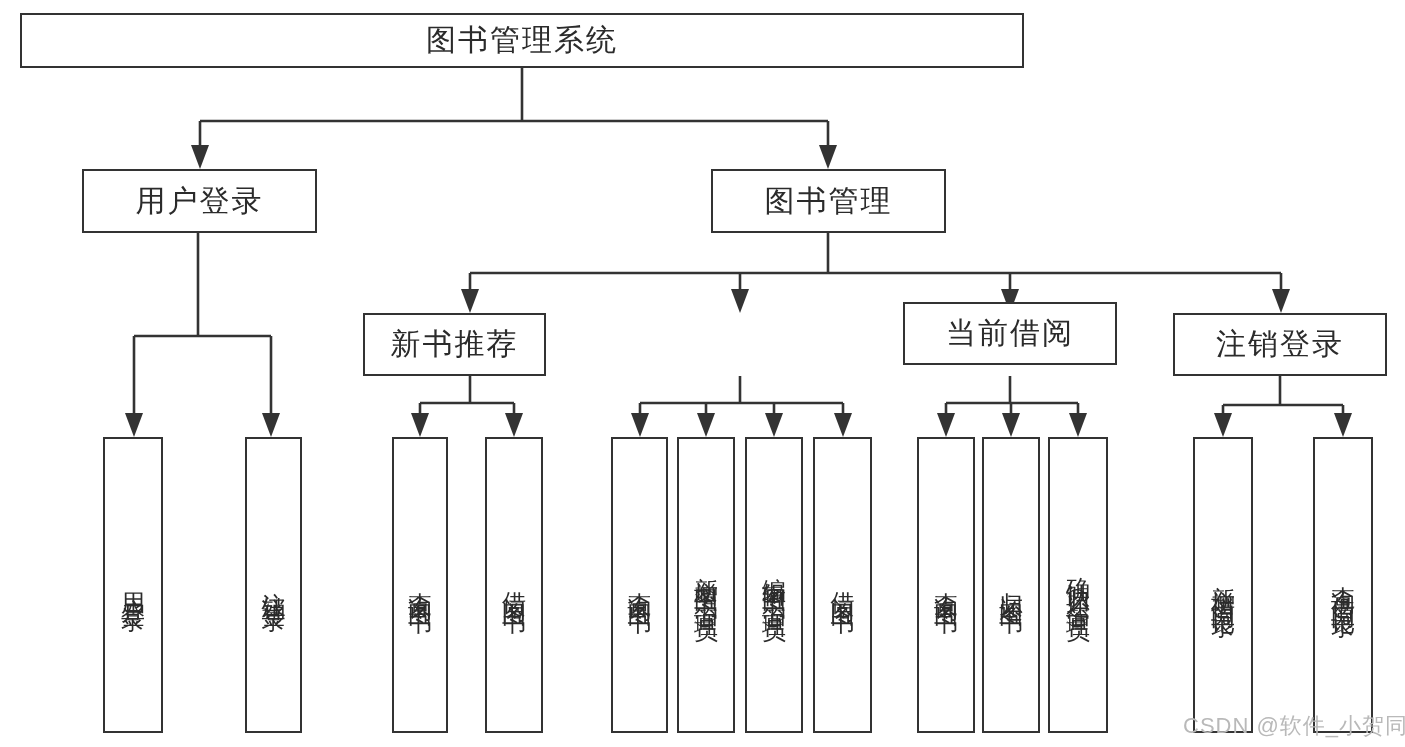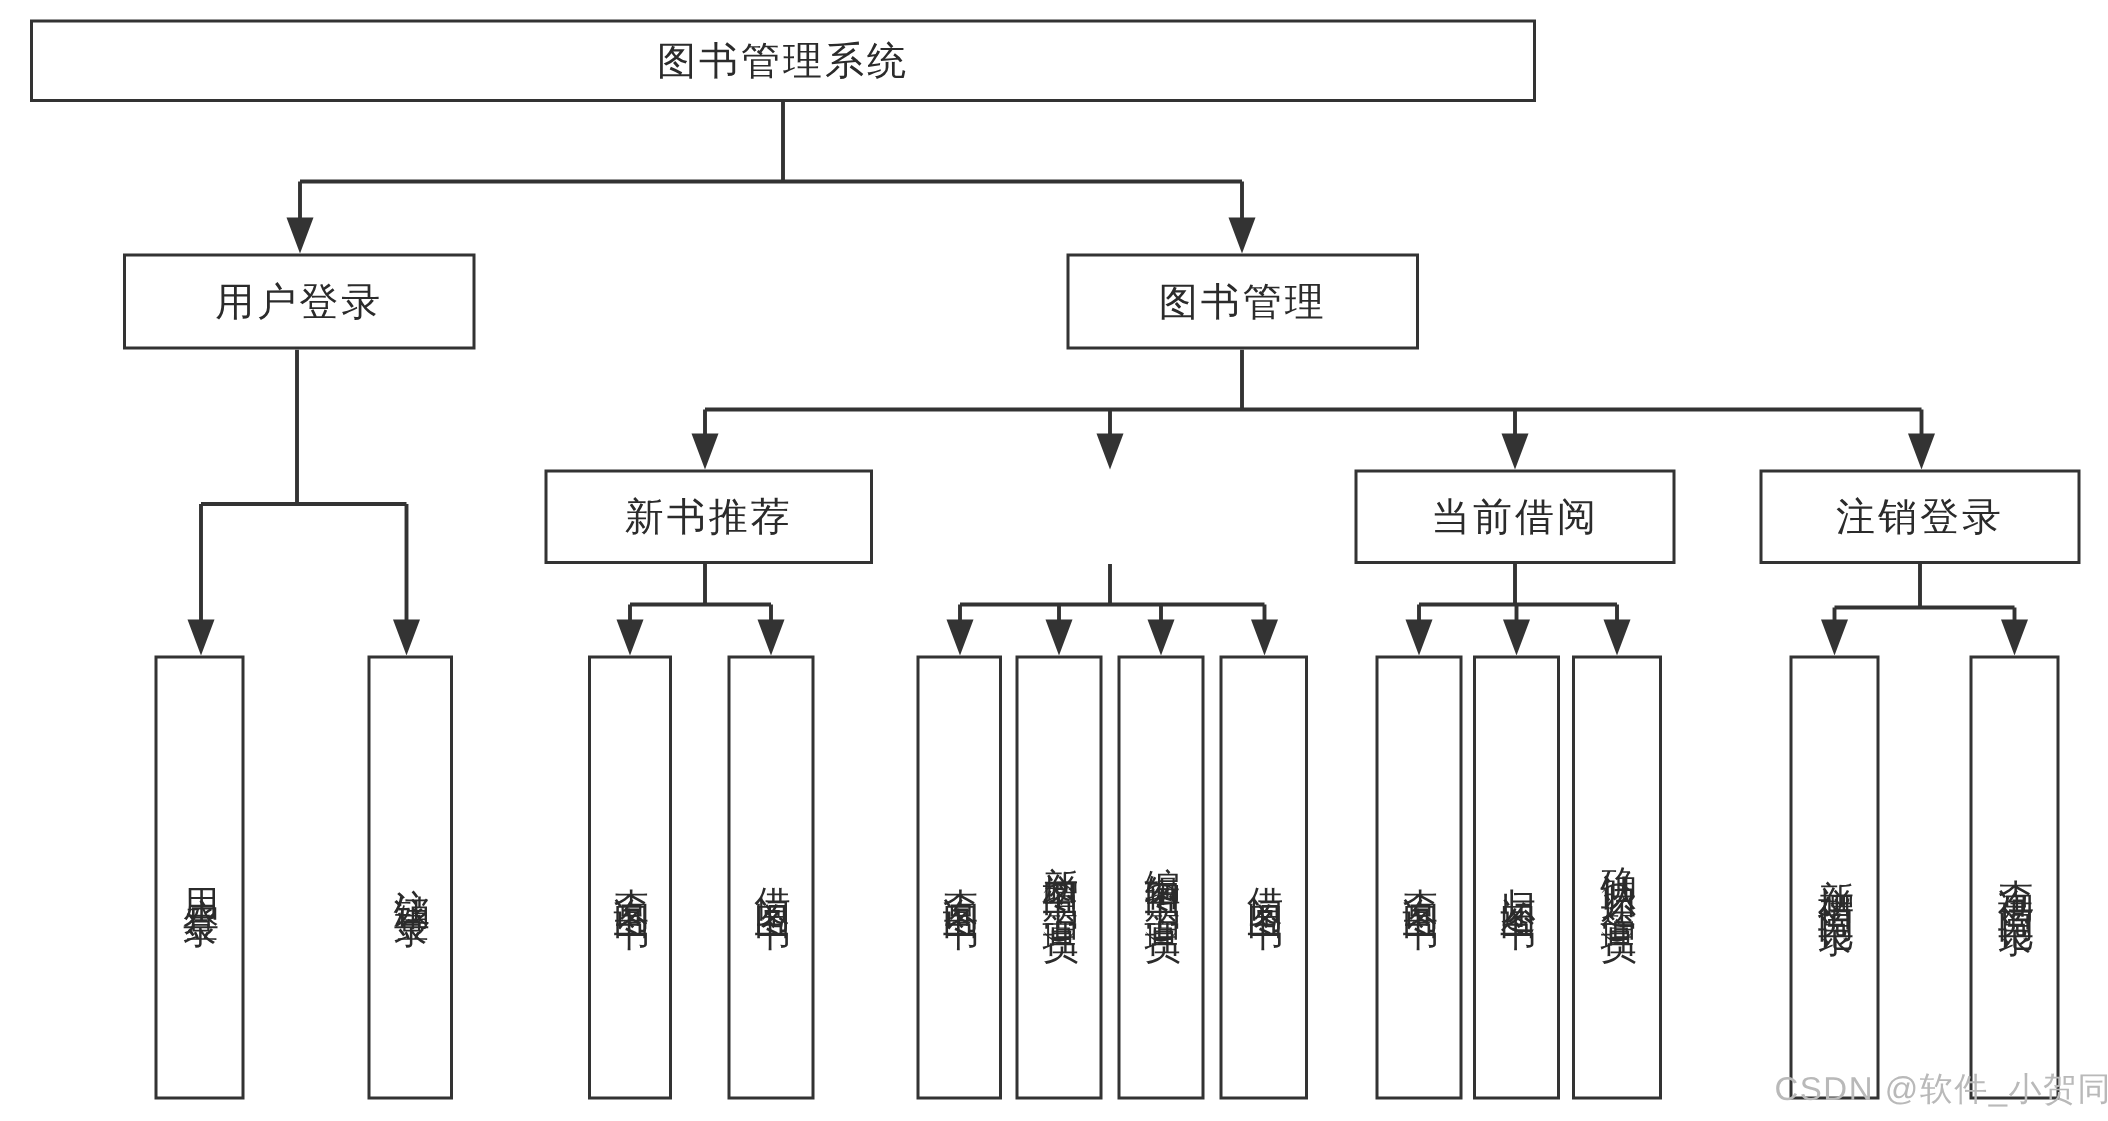--- a/index.html
+++ b/index.html
@@ -22,21 +22,21 @@
     box-sizing: border-box;
     background: #ffffff;
     border: 2.5px solid #333333;
     display: flex;
     align-items: center;
     justify-content: center;
     color: #2b2b2b;
     z-index: 2;
   }
   .node.h .label {
-    font-size: 26px;
+    font-size: 30px;
     letter-spacing: 2px;
     white-space: nowrap;
   }
   .node.v .label {
     writing-mode: vertical-rl;
     text-orientation: mixed;
     font-size: 24px;
     letter-spacing: 6px;
     line-height: 1;
     white-space: nowrap;
@@ -116,24 +116,24 @@
     <span class="label">图书管理系统</span>
   </div>
 
   <div class="node h" style="left:82px;top:169px;width:235px;height:64px">
     <span class="label">用户登录</span>
   </div>
   <div class="node h" style="left:711px;top:169px;width:235px;height:64px">
     <span class="label">图书管理</span>
   </div>
 
-  <div class="node h" style="left:363px;top:313px;width:219px;height:63px">
+  <div class="node h" style="left:363px;top:313px;width:183px;height:63px">
     <span class="label">新书推荐</span>
   </div>
-  <div class="node h" style="left:903px;top:313px;width:214px;height:63px">
+  <div class="node h" style="left:903px;top:302px;width:214px;height:63px">
     <span class="label">当前借阅</span>
   </div>
   <div class="node h" style="left:1173px;top:313px;width:214px;height:63px">
     <span class="label">注销登录</span>
   </div>
 
   <div class="node v" style="left:103px;top:437px;width:60px;height:296px">
     <span class="label">用户登录</span>
   </div>
   <div class="node v" style="left:245px;top:437px;width:57px;height:296px">

